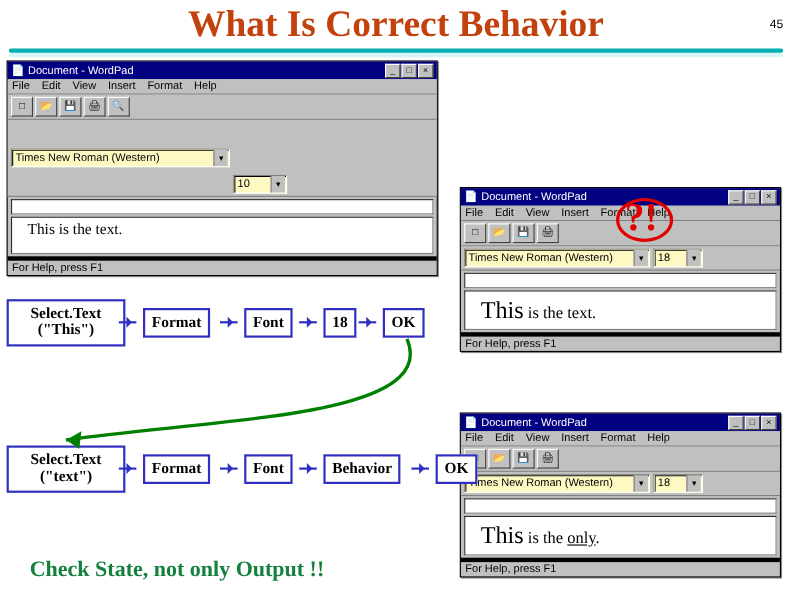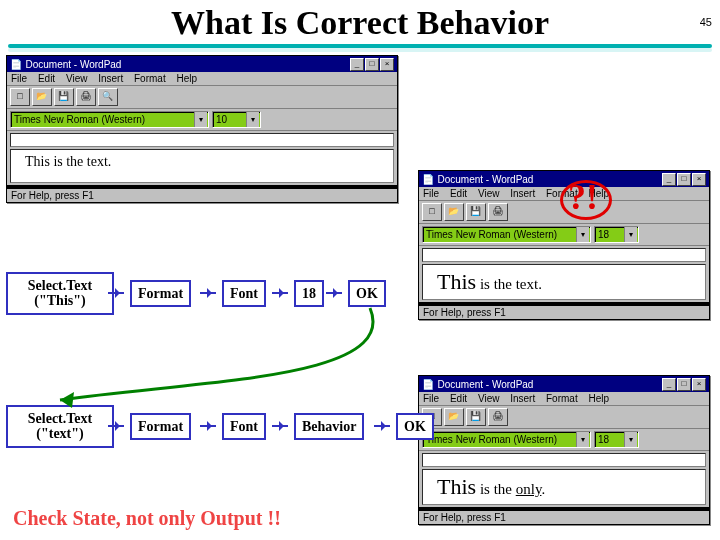--- a/index.html
+++ b/index.html
@@ -9,21 +9,21 @@
     height: 540px;
     background: #fff;
     font-family: "Times New Roman", serif;
     position: relative;
     overflow: hidden;
   }
   .slide-title {
     font-family: "Comic Sans MS", cursive;
     font-size: 34px;
     font-weight: bold;
-    color: #000000;
+    color: #c2410c;
     text-align: center;
     padding-top: 4px;
   }
   .title-underline {
     height: 4px;
     background: #00b0b0;
     margin: 2px 8px 4px 8px;
     border-radius: 2px;
     box-shadow: 0 4px 0 #d8f5f5;
   }
@@ -80,21 +80,21 @@
     border-right-color:#404040; border-bottom-color:#404040;
     font-size:9px; line-height:15px; text-align:center;
   }
   .wp-toolbar2 {
     background:#c0c0c0;
     padding: 2px 3px;
     border-bottom: 1px solid #808080;
     display:flex; gap:3px; align-items:center;
   }
   .combo {
-    background:#84cc16; border:1px solid #808080;
+    background:#fef9c3; border:1px solid #808080;
     border-right-color:#fff; border-bottom-color:#fff;
     box-shadow: inset 1px 1px 0 #000;
     font-family: "MS Sans Serif", Arial; font-size:10px;
     padding: 0 14px 0 3px; height:15px; line-height:15px;
     position:relative;
   }
   .combo::after {
     content:"▾"; position:absolute; right:1px; top:0;
     width:12px; background:#c0c0c0; text-align:center;
     border-left:1px solid #808080; font-size:8px;
@@ -146,24 +146,24 @@
   }
   .callout-circle {
     position:absolute;
     width: 46px; height:34px;
     border: 3px solid #e00000;
     border-radius: 50%;
   }
   svg.curve { position:absolute; pointer-events:none; }
   .bottom-msg {
     position:absolute;
-    left: 13px; bottom: 10px;
+    left: 27px; bottom: 10px;
     font-family:"Comic Sans MS",cursive;
     font-size: 20px; font-weight:bold;
-    color:#ef4444;
+    color:#15803d;
   }
   .docbig { font-size: 22px; }
   .docbig .rest { font-size: 15px; margin-top: 29px; }
 </style>
 </head>
 <body>
 
 <div class="page-num">45</div>
 <div class="slide-title">What Is Correct Behavior</div>
 <div class="title-underline"></div>
@@ -187,21 +187,21 @@
   </div>
   <div class="wp-toolbar">
     <div class="tbtn">□</div>
     <div class="tbtn">📂</div>
     <div class="tbtn">💾</div>
     <div class="tbtn">🖨</div>
     <div class="tbtn">🔍</div>
   </div>
   <div class="wp-toolbar2">
     <div class="combo" style="width:180px;">Times New Roman (Western)</div>
-    <div class="combo" style="width:30px;">10</div>
+    <div class="combo" style="width:30px;margin-top:48px;">10</div>
   </div>
   <div class="wp-ruler"></div>
   <div class="wp-doc">This is the text.</div>
   <div class="wp-status">For Help, press F1</div>
 </div>
 
 <div class="wp" style="left:418px; top:170px; width:290px;">
   <div class="wp-title">
     <span>📄</span>
     <span style="margin-left:3px;">Document - WordPad</span>

